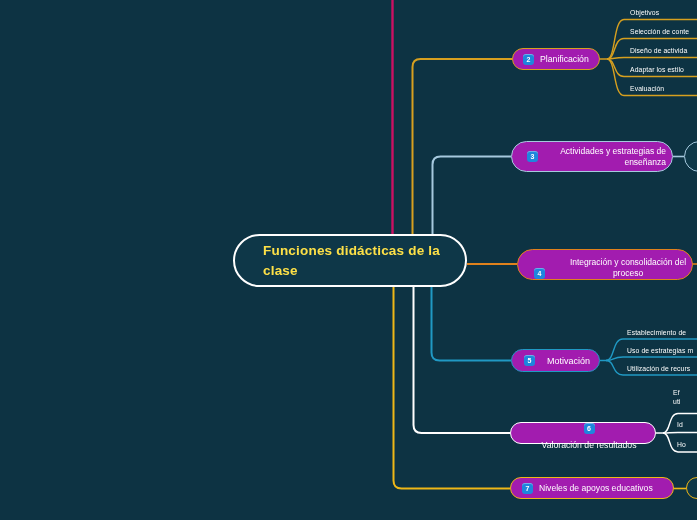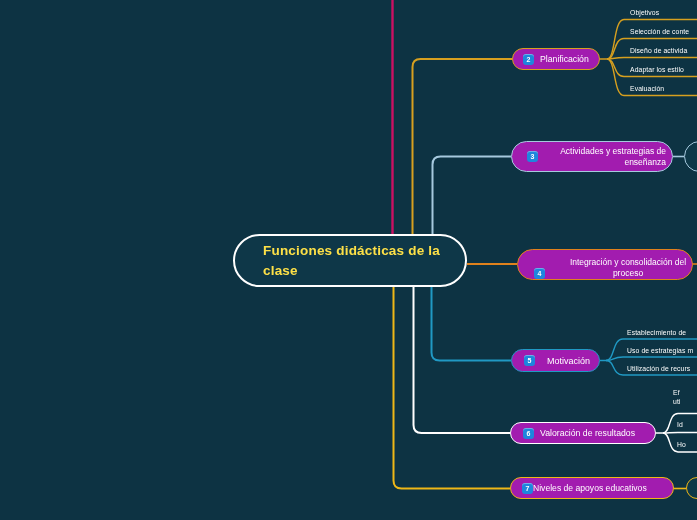--- a/index.html
+++ b/index.html
@@ -96,26 +96,26 @@
   <div class="node" style="left: 517px; top: 249px; width: 176px; height: 31px; border-radius: 15.5px; padding-left: 16px; gap: 19px; border-color: rgb(224, 130, 28); align-items: flex-end;">
     <span class="badge" style="background: rgb(30, 134, 221);">4</span>
     <span style="font-size:8.5px;line-height:11px;width:134px;text-align:center;white-space:normal;">Integración y consolidación del proceso</span>
   </div>
 
   <div class="node pill" style="left: 511px; top: 349px; width: 89px; height: 23px; border-radius: 11.5px; padding-left: 12px; gap: 12px; border-color: rgb(32, 153, 196);">
     <span class="badge" style="background: rgb(30, 134, 221);">5</span>
     <span class="lbl" style="font-size:9px;">Motivación</span>
   </div>
 
-  <div class="node pill" style="left: 510px; top: 422px; width: 146px; height: 22px; border-radius: 11px; padding-left: 12px; gap: 6px; border-color: rgb(255, 255, 255);">
+  <div class="node pill" style="left: 510px; top: 422px; width: 146px; height: 22px; border-radius: 11px; padding-left: 12px; gap: 6px; border-color: rgb(255, 255, 255); flex-direction: column;">
     <span class="badge" style="background: rgb(30, 134, 221);">6</span>
     <span class="lbl" style="font-size:8.7px;">Valoración de resultados</span>
   </div>
 
-  <div class="node pill" style="left: 510px; top: 477px; width: 164px; height: 22px; border-radius: 11px; padding-left: 11px; border-color: rgb(238, 183, 23);">
+  <div class="node pill" style="left: 510px; top: 477px; width: 164px; height: 22px; border-radius: 11px; padding-left: 11px; gap: 6px; border-color: rgb(238, 183, 23);">
     <span class="badge" style="background: rgb(30, 134, 221);">7</span>
     <span class="lbl" style="font-size:8.6px;">Niveles de apoyos educativos</span>
   </div>
 
   <div class="clip-node" style="left: 684px; top: 141px; width: 34px; height: 31px; border-radius: 15.5px; border-color: rgb(166, 201, 222);"></div>
 
   <div class="clip-node" style="left: 686px; top: 477px; width: 34px; height: 22px; border-radius: 11px; border-color: rgb(238, 183, 23);"></div>
 
   <div class="sub-label" style="left:630px;top:8px;">Objetivos</div>
   <div class="sub-label" style="left:630px;top:27px;">Selección de conte</div>

